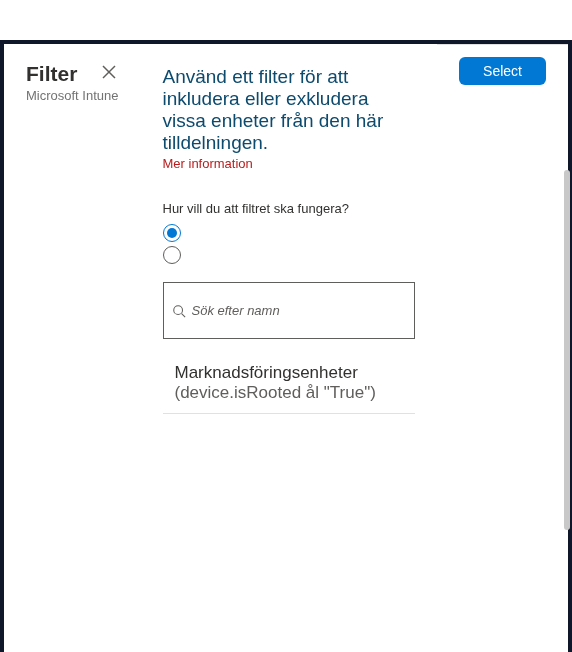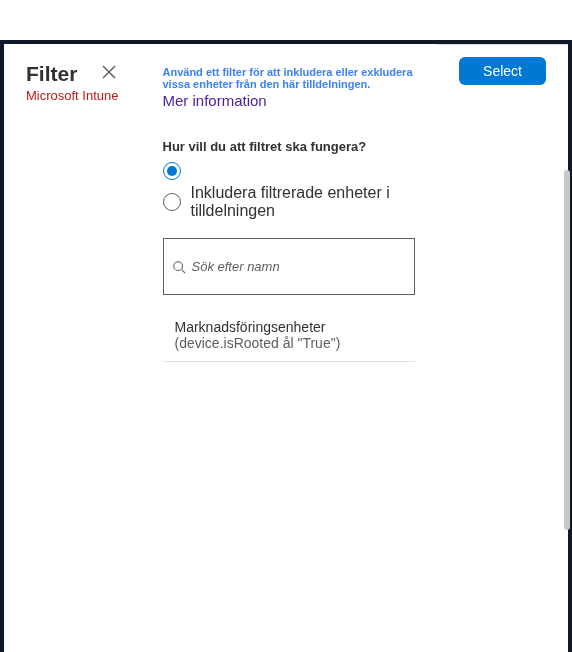--- a/index.html
+++ b/index.html
@@ -28,21 +28,21 @@
       position: relative;
     }
     .header h1 {
       font-size: 21px;
       font-weight: 600;
       color: #323130;
       margin-bottom: 2px;
     }
     .header .subtitle {
       font-size: 13px;
-      color: #b91c1c;
+      color: #737373;
     }
     .close-btn {
       position: absolute;
       top: 18px;
       right: 22px;
       width: 20px;
       height: 20px;
       background: none;
       border: none;
       cursor: pointer;
@@ -56,37 +56,35 @@
       stroke: #605e5c;
       stroke-width: 1.5;
     }
     .content {
       flex: 1;
       padding: 0 22px 10px 22px;
       overflow-y: auto;
       position: relative;
     }
     .description {
-      font-size: 11px;
-      color: #3b82f6;
+      font-size: 19px;
+      color: #0c4a6e;
       padding-top: 22px;
-      font-weight: bold;
     }
     .more-info {
-      font-size: 15px;
-      color: #4c1d95;
+      font-size: 13px;
+      color: #b91c1c;
       margin-top: 2px;
       cursor: pointer;
     }
     .question {
       font-size: 13px;
       color: #323130;
       margin-top: 30px;
       margin-bottom: 6px;
-      font-weight: bold;
     }
     .radio-group {
       margin-bottom: 16px;
     }
     .radio-row {
       display: flex;
       align-items: center;
       padding: 2px 0;
       cursor: pointer;
     }
@@ -143,21 +141,21 @@
     }
     .search-input::placeholder {
       color: #605e5c;
       font-style: italic;
     }
     .filter-list {
       border-bottom: 1px solid #e1e1e1;
     }
     .filter-item {
       padding: 6px 8px 10px 12px;
-      font-size: 14px;
+      font-size: 17px;
       color: #323130;
       cursor: pointer;
     }
     .filter-item .filter-name {
       display: block;
     }
     .filter-item .filter-rule {
       display: block;
       color: #605e5c;
     }
@@ -208,21 +206,20 @@
     <div class="radio-group">
       <div class="radio-row selected">
         <span class="radio-outer">
             <span class="radio-inner"></span>
           </span>
       </div>
       <div class="radio-row">
         <span class="radio-outer">
             <span class="radio-inner"></span>
           </span>
-        <span class="radio-label">Inkludera filtrerade enheter i tilldelningen</span>
       </div>
     </div>
 
     <div class="search-box">
       <svg viewBox="0 0 16 16">
           <circle cx="7" cy="7" r="5" stroke-width="1.2"></circle>
           <line x1="11" y1="11" x2="15" y2="15" stroke-width="1.2"></line>
         </svg>
       <input type="text" class="search-input" placeholder="Sök efter namn" style="">
     </div>

